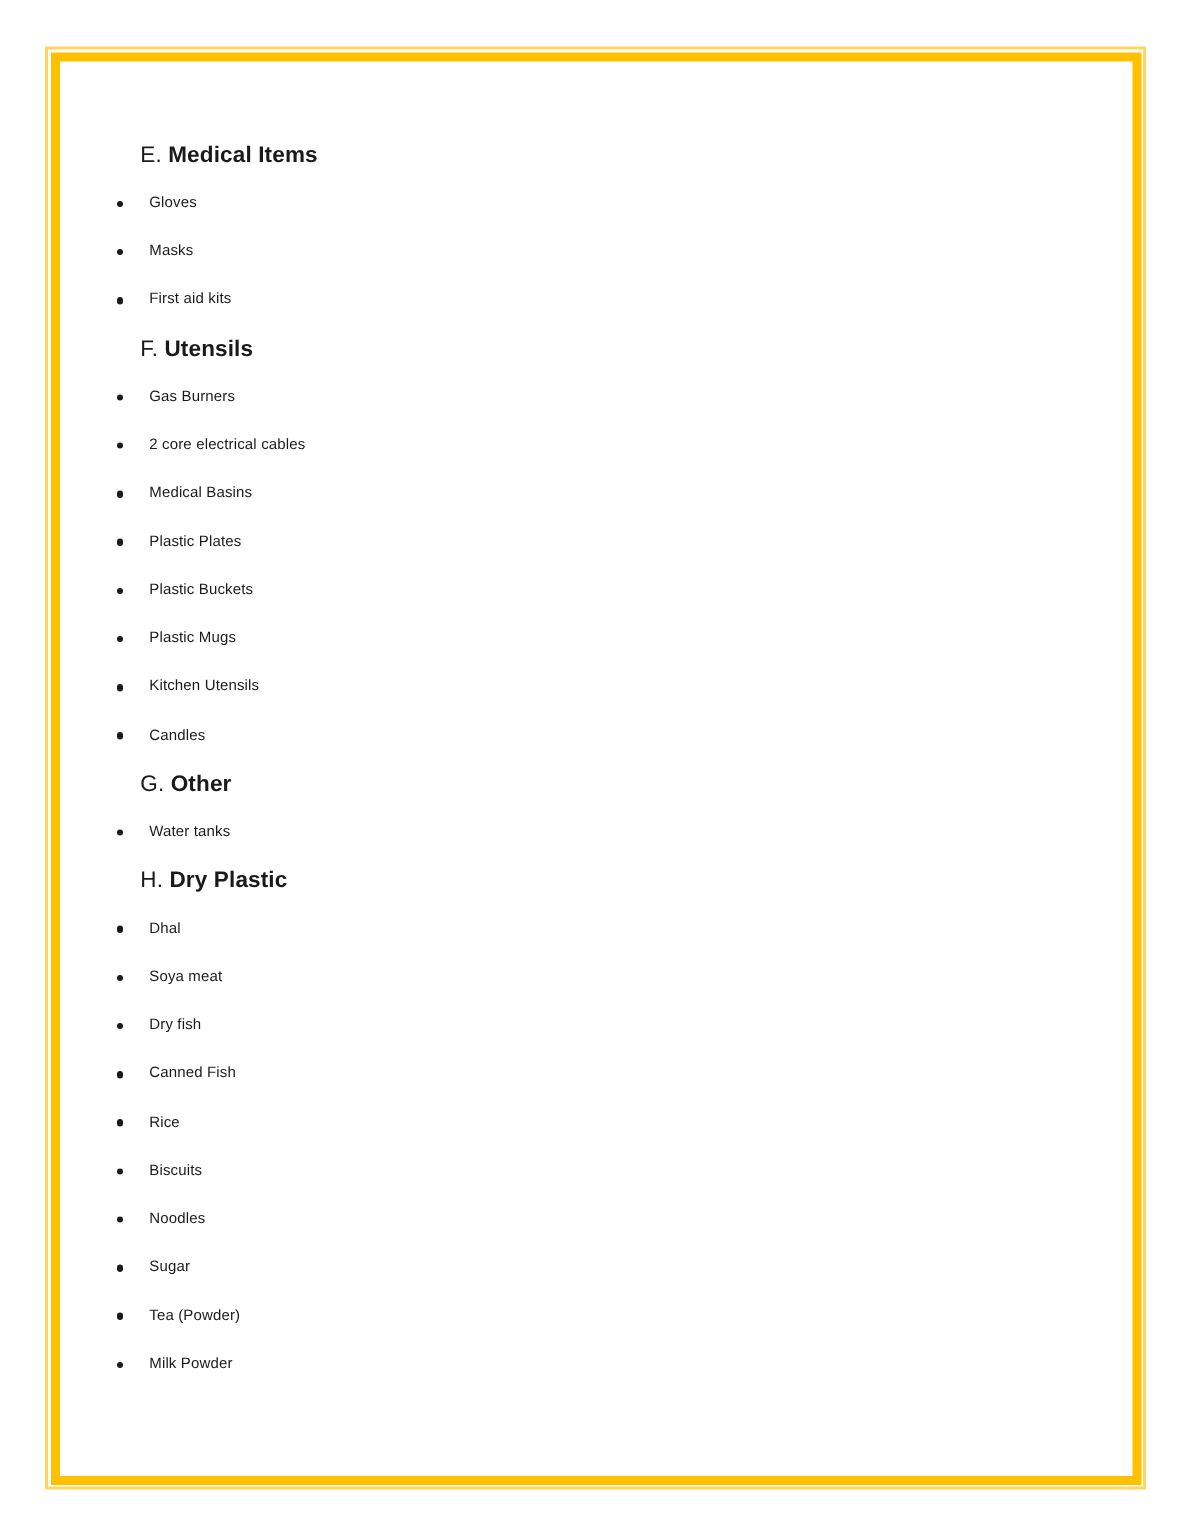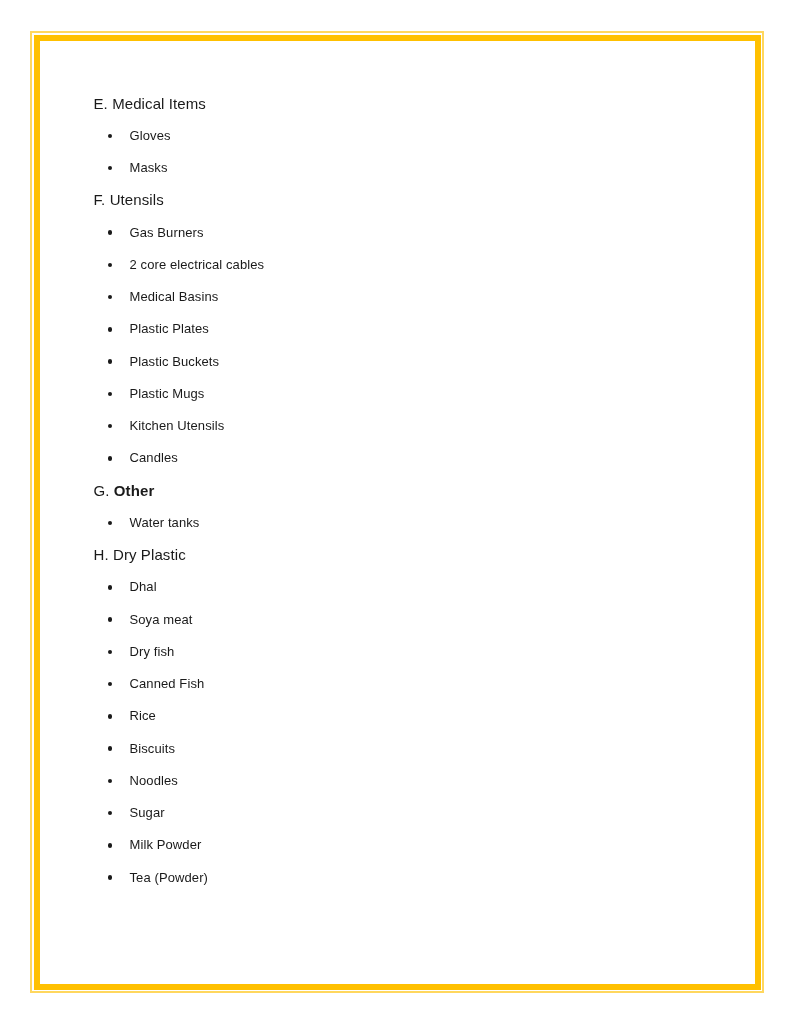--- a/index.html
+++ b/index.html
@@ -51,25 +51,25 @@
     letter-spacing: 0.1px;
   }
   .row.heading .prefix {
     font-weight: 400;
     white-space: pre;
   }
   .row.heading .title {
     font-weight: 700;
   }
   .row.heading .title.bold {
-    font-weight: 400;
+    font-weight: 700;
   }
   .row.bullet {
-    padding-left: 68px;
-    font-size: 13px;
+    padding-left: 38px;
+    font-size: 10px;
   }
   .dot {
     width: 4.5px;
     height: 4.5px;
     border-radius: 50%;
     background: #1a1a1a;
     flex: 0 0 auto;
     margin-right: 17.5px;
     margin-top: 1px;
   }
@@ -91,20 +91,24 @@
   <div class="row bullet">
     <span class="dot"></span>
     <span class="label">Gloves</span>
   </div>
 
   <div class="row bullet">
     <span class="dot"></span>
     <span class="label">Masks</span>
   </div>
 
+  <div class="row bullet">
+    <span class="dot"></span>
+    <span class="label">First aid kits</span>
+  </div>
 
   <div class="row heading">
     <span class="prefix">F. </span>
     <span class="title bold">Utensils</span>
   </div>
 
   <div class="row bullet">
     <span class="dot"></span>
     <span class="label">Gas Burners</span>
   </div>
@@ -194,22 +198,22 @@
     <span class="label">Noodles</span>
   </div>
 
   <div class="row bullet">
     <span class="dot"></span>
     <span class="label">Sugar</span>
   </div>
 
   <div class="row bullet">
     <span class="dot"></span>
+    <span class="label">Tea (Powder)</span>
+  </div>
+
+  <div class="row bullet">
+    <span class="dot"></span>
     <span class="label">Milk Powder</span>
   </div>
-
-  <div class="row bullet">
-    <span class="dot"></span>
-    <span class="label">Tea (Powder)</span>
-  </div>
 </div>
   </div>
 </div>
 
 </body></html>

